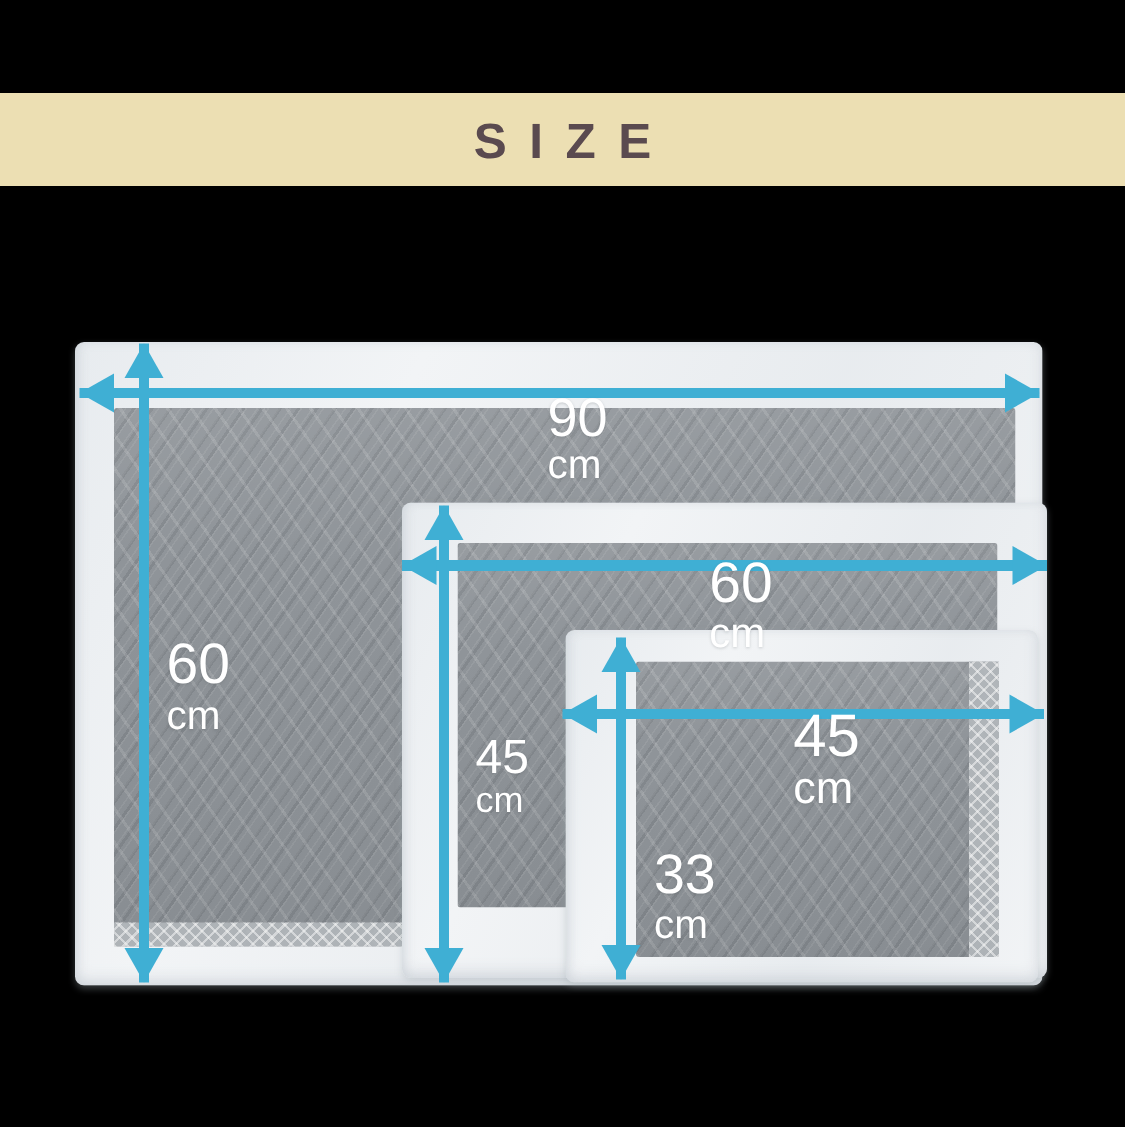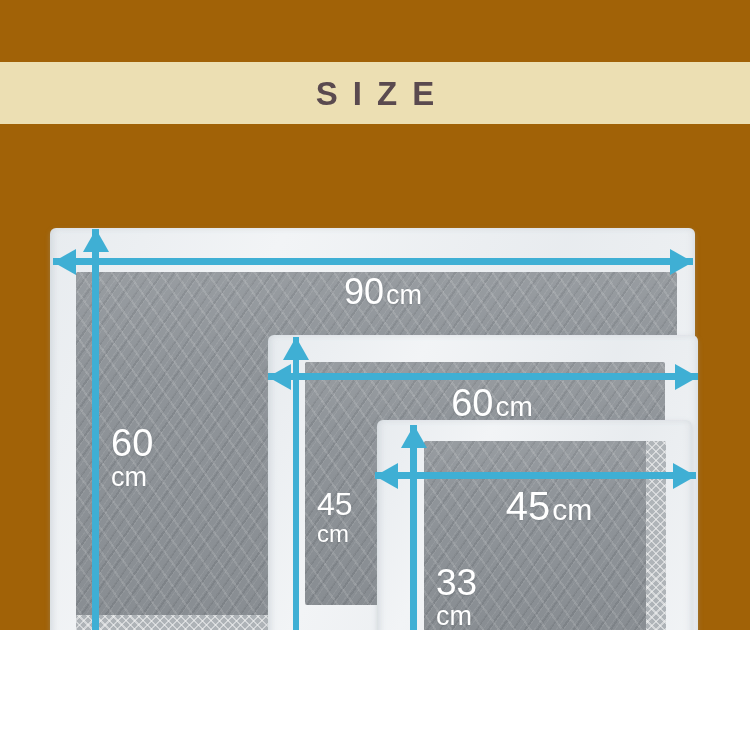--- a/index.html
+++ b/index.html
@@ -4,21 +4,21 @@
 <style>
   :root{
     --accent:#3fafd4;
     --band_bg:#ecdfb3;
     --band_text:#5a4a4f;
     --pad_white:#f2f4f6;
     --pad_gray:#8f9499;
   }
   html,body{margin:0;padding:0;}
   body{font-family:"Liberation Sans", sans-serif;background:#ffffff;}
-  .canvas{position:relative;width:750px;height:630px;background:#a16207;overflow:hidden;}
+  .canvas{position:relative;width:750px;height:751px;background:#000000;overflow:hidden;}
 
   
   .title-band{
     position:absolute;left:0;top:62px;width:750px;height:62px;
     background:var(--band_bg);
     display:flex;align-items:center;justify-content:center;
   }
   .title-band h1{
     margin:0;font-size:33px;font-weight:700;color:var(--band_text);
     letter-spacing:15px;text-indent:15px;line-height:1;
@@ -80,21 +80,21 @@
 
   .aw-large{left:53px;top:249px;width:640px;}
   .ah-large{left:83px;top:229px;height:426px;}
   .aw-medium{left:268px;top:364px;width:430px;}
   .ah-medium{left:283px;top:337px;height:318px;}
   .aw-small{left:375px;top:463px;width:321px;}
   .ah-small{left:401px;top:425px;height:228px;}
 
   
   .dim{position:absolute;z-index:6;color:#ffffff;line-height:1;
-       text-shadow:0 1px 2px rgba(80,86,92,.25);white-space:nowrap;}
+       text-shadow:0 1px 2px rgba(80,86,92,.25);white-space:nowrap;flex-direction:column;}
   .dim-h{display:inline-flex;align-items:baseline;transform:translate(-50%,-50%);}
   .dim-h .unit{margin-left:2px;}
   .dim-v{display:flex;flex-direction:column;align-items:flex-start;}
   .dim-v .unit{margin-top:2px;}
 
   .lw-large{left:383px;top:292px;font-size:36px;}
   .lw-large .unit{font-size:27px;}
   .lw-medium{left:492px;top:403px;font-size:38px;}
   .lw-medium .unit{font-size:28px;}
   .lw-small{left:549px;top:506px;font-size:40px;}

